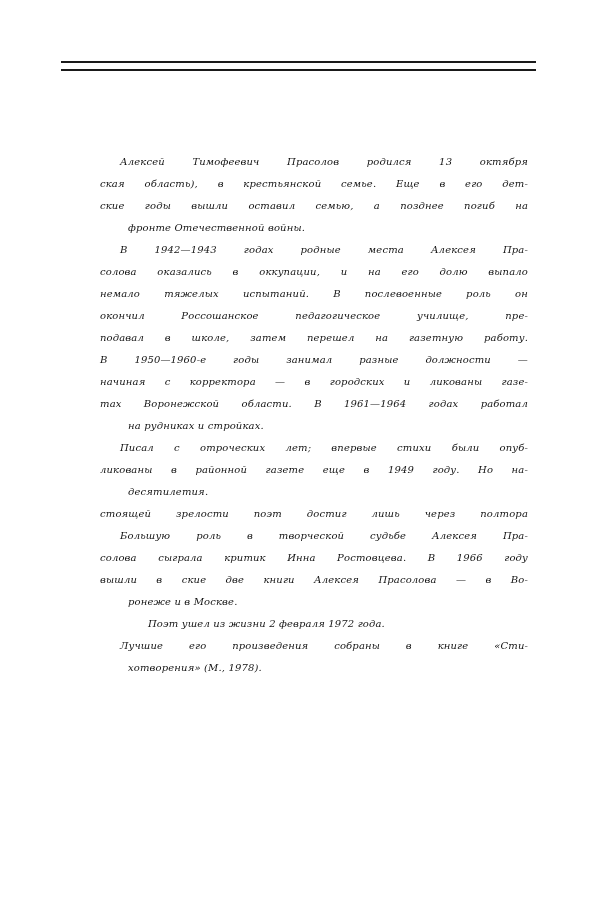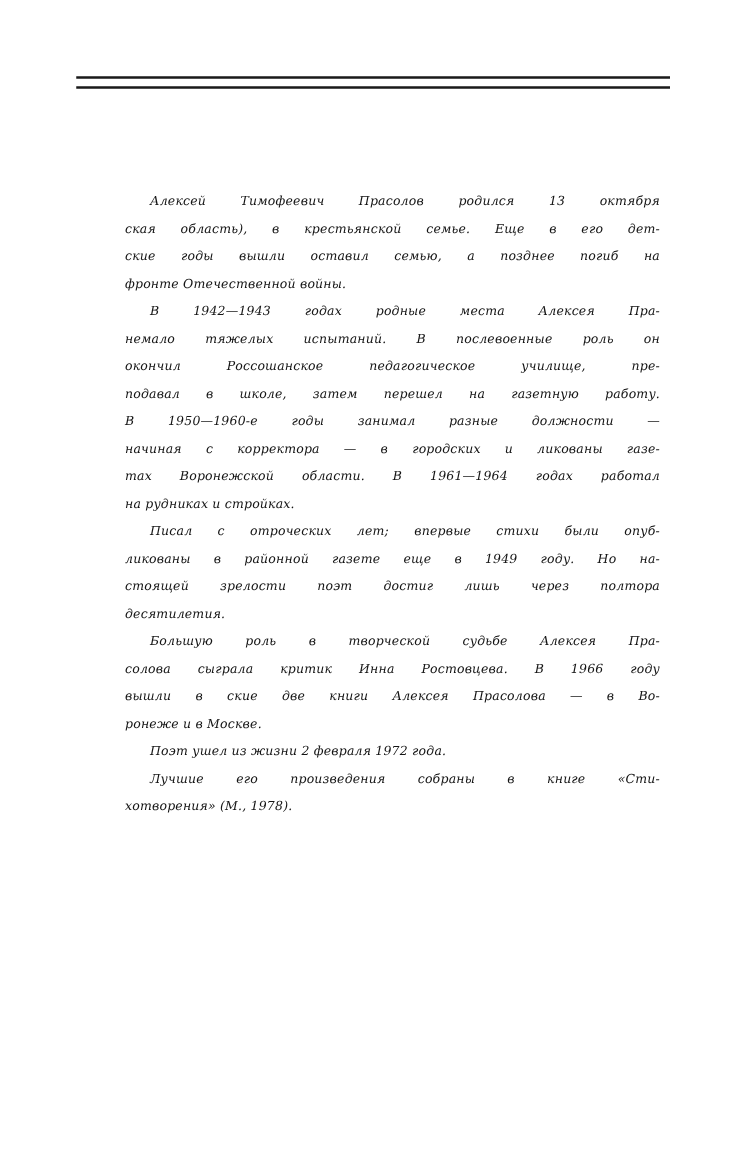--- a/index.html
+++ b/index.html
@@ -40,20 +40,21 @@
       text-indent: 20px;
     }
     .line {
       display: block;
       text-align: justify;
       text-align-last: justify;
       white-space: nowrap;
     }
     .line.last {
       text-align-last: left;
+      margin-left: 28px;
     }
     p .line:first-child {
       padding-left: 20px;
     }
     p { text-indent: 0 !important; }
   </style>
 </head>
 <body>
 
 <div class="rule rule-top"></div>
@@ -61,33 +62,34 @@
 
 <div class="text-block">
   <p>
     <span class="line">Алексей Тимофеевич Прасолов родился 13 октября</span>
     <span class="line">ская область), в крестьянской семье. Еще в его дет-</span>
     <span class="line">ские годы вышли оставил семью, а позднее погиб на</span>
     <span class="line last">фронте Отечественной войны.</span>
   </p>
   <p>
     <span class="line">В 1942—1943 годах родные места Алексея Пра-</span>
+    <span class="line">солова оказались в оккупации, и на его долю выпало</span>
     <span class="line">немало тяжелых испытаний. В послевоенные роль он</span>
     <span class="line">окончил Россошанское педагогическое училище, пре-</span>
     <span class="line">подавал в школе, затем перешел на газетную работу.</span>
     <span class="line">В 1950—1960-е годы занимал разные должности —</span>
     <span class="line">начиная с корректора — в городских и ликованы газе-</span>
     <span class="line">тах Воронежской области. В 1961—1964 годах работал</span>
     <span class="line last">на рудниках и стройках.</span>
   </p>
   <p>
     <span class="line">Писал с отроческих лет; впервые стихи были опуб-</span>
     <span class="line">ликованы в районной газете еще в 1949 году. Но на-</span>
+    <span class="line last">десятилетия.</span>
     <span class="line">стоящей зрелости поэт достиг лишь через полтора</span>
-    <span class="line last">десятилетия.</span>
   </p>
   <p>
     <span class="line">Большую роль в творческой судьбе Алексея Пра-</span>
     <span class="line">солова сыграла критик Инна Ростовцева. В 1966 году</span>
     <span class="line">вышли в ские две книги Алексея Прасолова — в Во-</span>
     <span class="line last">ронеже и в Москве.</span>
   </p>
   <p>
     <span class="line last">Поэт ушел из жизни 2 февраля 1972 года.</span>
   </p>

